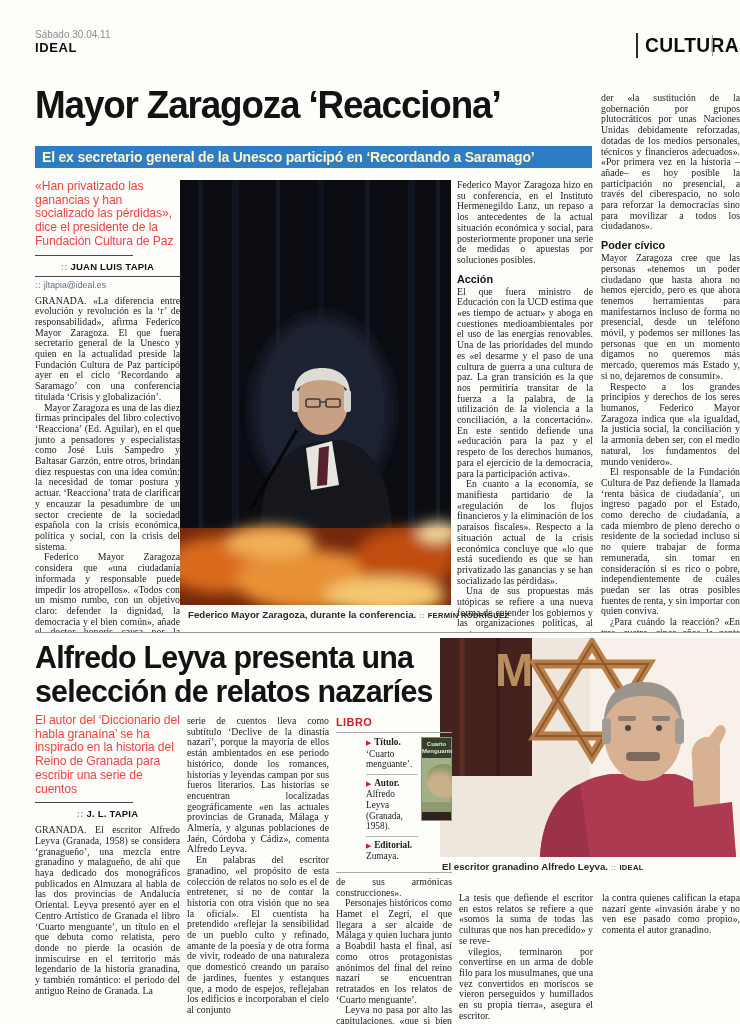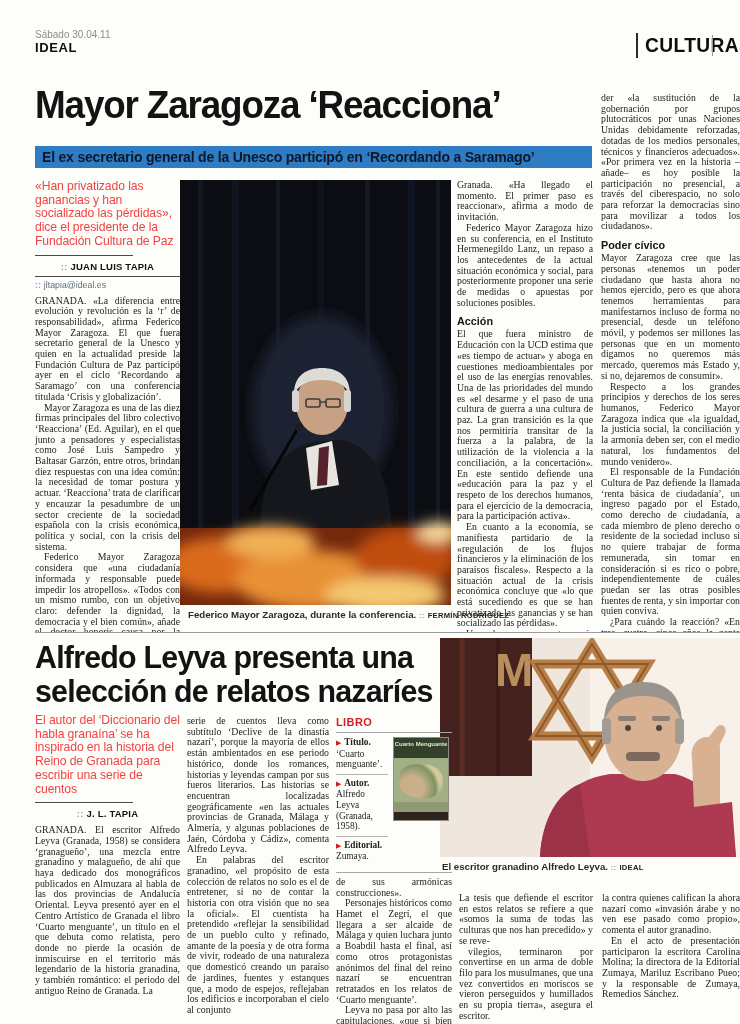--- a/index.html
+++ b/index.html
@@ -9,21 +9,21 @@
   .ph-date{position:absolute;left:35px;top:29px;font:400 10px/12px "Liberation Sans",sans-serif;color:#8d8d8d;}
   .ph-mast{position:absolute;left:35px;top:41px;font:700 13px/14px "Liberation Sans",sans-serif;color:#0f0f0f;letter-spacing:.6px;}
   .sec-rule1{position:absolute;left:636px;top:33px;width:2px;height:25px;background:#2a2a2a;}
   .sec-name{position:absolute;left:645px;top:33px;font:700 20px/25px "Liberation Sans",sans-serif;letter-spacing:.4px;color:#0d0d0d;transform:scaleX(.96);transform-origin:left;}
   .sec-rule2{position:absolute;left:712px;top:35px;width:1px;height:21px;background:#9a9a9a;}
   .sec-page{position:absolute;left:755px;top:38px;font:700 15px/18px "Liberation Sans",sans-serif;color:#0d0d0d;}
   
   .hl1{position:absolute;left:35px;top:84px;width:600px;font:700 38px/42px "Liberation Sans",sans-serif;
        color:#131313;letter-spacing:-1.2px;transform:scaleX(.97);transform-origin:left;}
   .deck{position:absolute;left:35px;top:146px;width:557px;height:22px;background:#2e7cc3;box-sizing:border-box;
-        padding-left:7px;font:700 14px/22px "Liberation Sans",sans-serif;color:#0f172a;letter-spacing:-.2px;}
+        padding-left:7px;font:700 14px/22px "Liberation Sans",sans-serif;color:#fef9c3;letter-spacing:-.2px;}
   .hl2{position:absolute;left:35px;top:641px;width:430px;font:700 31px/34px "Liberation Sans",sans-serif;
        color:#131313;letter-spacing:-.8px;transform:scaleX(.98);transform-origin:left;}
   
   .col{position:absolute;overflow:hidden;font-size:9.8px;line-height:10.7px;text-align:justify;color:#222;}
   .col p{margin:0;}
   .col p + p{text-indent:9px;}
   .col p b{font-weight:400;}
   .standfirst{font:400 12.2px/13.7px "Liberation Sans",sans-serif;color:#ef4444;text-align:left;letter-spacing:-.1px;}
   .rule-short{width:98px;height:1px;background:#4a4a4a;margin:6px 0 5px 0;}
   .rule-full{width:100%;height:1px;background:#4a4a4a;margin:4px 0 3px 0;}
@@ -33,21 +33,21 @@
   .bodyblock{margin-top:6px;}
   .subh{font:700 10.8px/12px "Liberation Sans",sans-serif;color:#141414;margin:7px 0 2px 0;text-align:left;}
   
   .photo{position:absolute;display:block;}
   .caption{position:absolute;font:700 9.7px/11px "Liberation Sans",sans-serif;color:#2a2a2a;text-align:left;}
   .credit{font:700 7.6px "Liberation Sans",sans-serif;color:#222;letter-spacing:.3px;}
   .divider{position:absolute;left:35px;top:632px;width:705px;height:1px;background:#9b9b9b;}
   
   .libro-label{font:700 11px/12px "Liberation Sans",sans-serif;color:#cf1f25;letter-spacing:.4px;text-align:left;}
   .libro-rule{width:100%;height:1px;background:#a8a8a8;margin:4px 0;}
-  .libro-flex{display:flex;}
+  .libro-flex{display:flex;margin-left:30px;}
   .libro-items{width:54px;}
   .libro-item{font:400 9.3px/10.6px "Liberation Serif",serif;text-align:left;margin-bottom:4px;}
   .libro-item .arrow{color:#cf1f25;font-size:7px;margin-right:1px;}
   .libro-item b{font-weight:700;}
   .item-rule{width:52px;height:1px;background:#b5b5b5;margin:3px 0;}
   .cover{width:56px;height:84px;margin-left:3px;border:1px solid #8e8e80;box-sizing:border-box;
          background:linear-gradient(180deg,#33402c 0 20px,#a3af84 20px 64px,#8d9a72 64px 74px,#2f241d 74px 100%);
          position:relative;}
   .cover-title{position:absolute;top:3px;left:0;right:0;text-align:center;
          font:700 6px/7px "Liberation Sans",sans-serif;color:#e8e4cf;}
@@ -124,21 +124,20 @@
       <ellipse cx="258" cy="352" rx="22" ry="10" fill="#f7dca0"></ellipse>
     </g>
   </svg>
   <div class="caption" style="left:180px;top:609px;width:425px;padding-left:8px;">
     <span>Federico Mayor Zaragoza, durante la conferencia.</span>
     <span class="credit"><span class="cmark">::</span><span>FERMÍN RODRÍGUEZ</span></span>
   </div>
 
   <div class="col" style="left:457px;top:180px;width:136px;height:452px;">
     <div>
-        <p>Granada. «Ha llegado el momento. El primer paso es reaccionar», afirma a modo de invitación.</p>
         <p>Federico Mayor Zaragoza hizo en su conferencia, en el Instituto Hermenegildo Lanz, un repaso a los antecedentes de la actual situación económica y social, para posteriormente proponer una serie de medidas o apuestas por soluciones posibles.</p>
       </div>
     <div class="subh">Acción</div>
     <div>
         <p>El que fuera ministro de Educación con la UCD estima que «es tiempo de actuar» y aboga en cuestiones medioambientales por el uso de las energías renovables. Una de las prioridades del mundo es «el desarme y el paso de una cultura de guerra a una cultura de paz. La gran transición es la que nos permitiría transitar de la fuerza a la palabra, de la utilización de la violencia a la conciliación, a la concertación». En este sentido defiende una «educación para la paz y el respeto de los derechos humanos, para el ejercicio de la democracia, para la participación activa».</p>
         <p>En cuanto a la economía, se manifiesta partidario de la «regulación de los flujos financieros y la eliminación de los paraísos fiscales». Respecto a la situación actual de la crisis económica concluye que «lo que está sucediendo es que se han privatizado las ganancias y se han socializado las pérdidas».</p>
         <p>Una de sus propuestas más utópicas se refiere a una nueva forma de entender los gobiernos y las organizaciones políticas, al preten-</p>
       </div>
   </div>
 
@@ -242,18 +241,17 @@
 
   <div class="col" style="left:459px;top:893px;width:134px;height:131px;">
     <div>
         <p>La tesis que defiende el escritor en estos relatos se refiere a que «somos la suma de todas las culturas que nos han precedido» y se reve-</p>
         <p>vilegios, terminaron por convertirse en un arma de doble filo para los musulmanes, que una vez convertidos en moriscos se vieron perseguidos y humillados en su propia tierra», asegura el escritor.</p>
       </div>
   </div>
 
   <div class="col" style="left:602px;top:893px;width:138px;height:131px;">
     <div>
-        <p>la contra quienes califican la ahora nazarí como «invasión árabe y no ven ese pasado como propio», comenta el autor granadino.</p>
-        <p>En el acto de presentación participaron la escritora Carolina Molina; la directora de la Editorial Zumaya, Mariluz Escribano Pueo; y la responsable de Zumaya, Remedios Sánchez.</p>
+        <p>la contra quienes califican la etapa nazarí gente «invasión árabe y no ven ese pasado como propio», comenta el autor granadino.</p>
       </div>
   </div>
 
 </div>
 
 </body></html>

